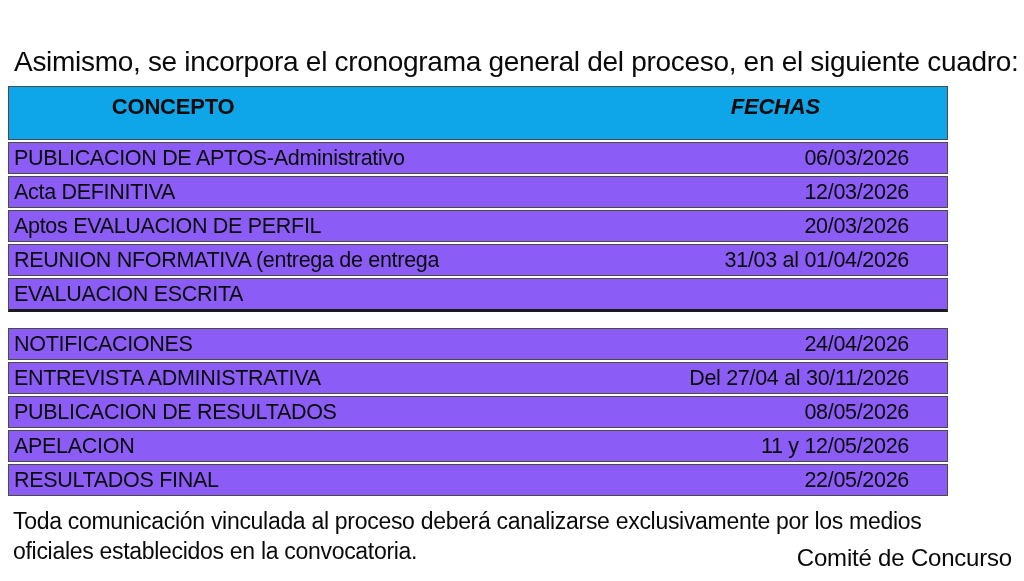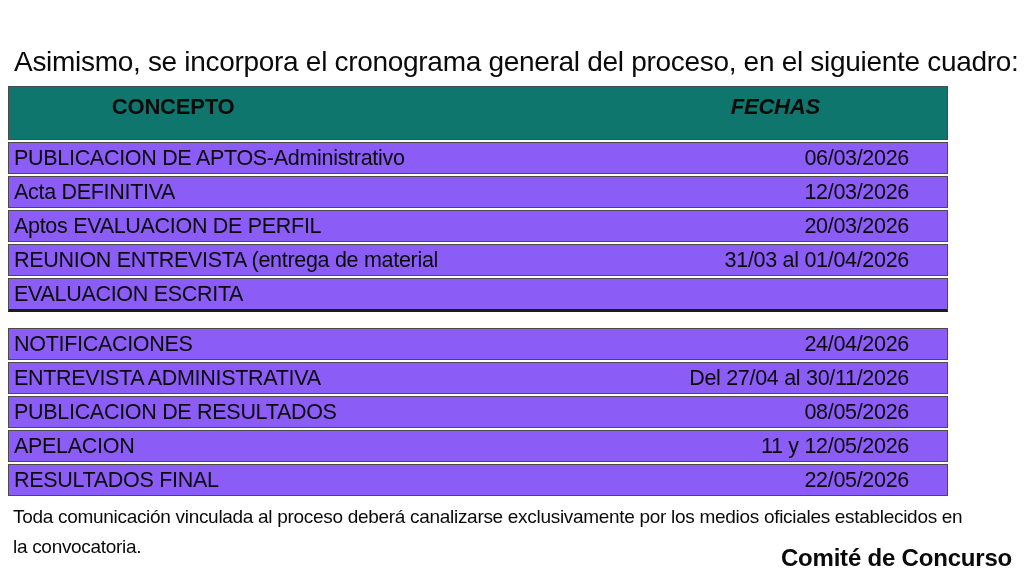--- a/index.html
+++ b/index.html
@@ -25,21 +25,21 @@
   .schedule-table {
     position: absolute;
     top: 86px; left: 8px; width: 940px;
   }
   .header-row {
     position: relative;
     height: 54px;
     border: 1px solid #4a4a4a;
     margin-bottom: 2px;
     box-sizing: border-box;
-    background: #0f766e;
+    background: #0ea5e9;
     font-weight: bold;
     font-size: 22px;
     letter-spacing: -0.2px;
   }
   .header-concept {
     position: absolute; left: 17.5%; top: 7px;
     transform: translateX(-50%);
     white-space: nowrap;
   }
   .header-dates {
@@ -72,29 +72,29 @@
     white-space: nowrap;
     overflow: hidden;
   }
   .date-cell {
     padding-right: 38px;
     white-space: nowrap;
   }
   .footer-note {
     position: absolute;
     top: 483px; left: 13px; width: 955px;
-    font-size: 19px;
+    font-size: 23px;
     line-height: 30px;
     letter-spacing: -0.3px;
   }
   .signature {
     position: absolute;
     top: 544px; right: 12px;
     font-size: 24px;
-    font-weight: bold;
+    font-weight: normal;
     letter-spacing: -0.2px;
     white-space: nowrap;
   }
 </style>
 </head>
 <body>
 
 <div class="page">
 
   <p class="intro">Asimismo, se incorpora el cronograma general del proceso, en el siguiente cuadro:</p>
@@ -114,21 +114,21 @@
     <span class="concept-cell">Acta DEFINITIVA</span>
     <span class="date-cell">12/03/2026</span>
   </div>
 
   <div class="row">
     <span class="concept-cell">Aptos EVALUACION DE PERFIL</span>
     <span class="date-cell">20/03/2026</span>
   </div>
 
   <div class="row">
-    <span class="concept-cell">REUNION ENTREVISTA (entrega de material</span>
+    <span class="concept-cell">REUNION NFORMATIVA (entrega de entrega</span>
     <span class="date-cell">31/03 al 01/04/2026</span>
   </div>
 
   <div class="row">
     <span class="concept-cell">EVALUACION ESCRITA</span>
   </div>
 
   <div class="row">
     <span class="concept-cell">NOTIFICACIONES</span>
     <span class="date-cell">24/04/2026</span>

